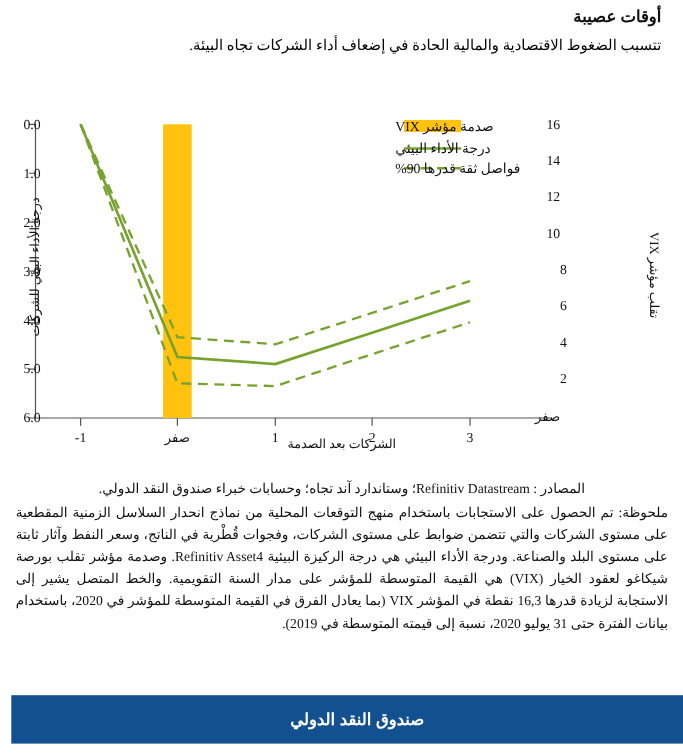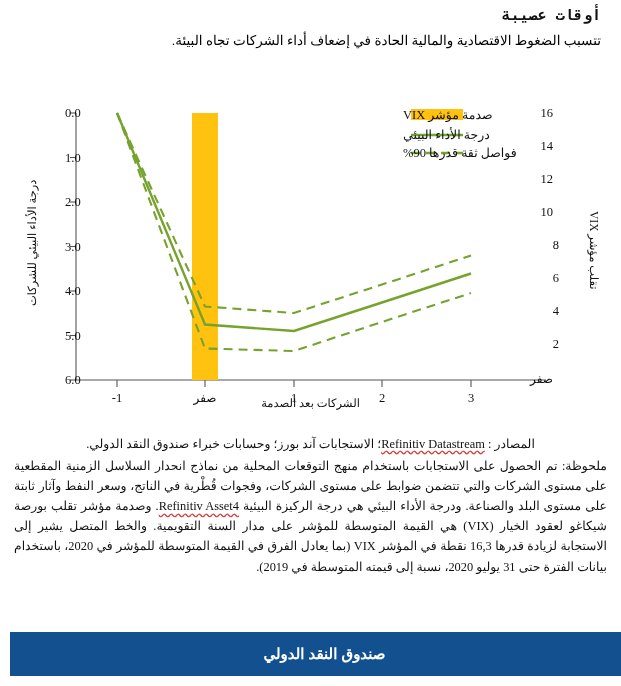--- a/index.html
+++ b/index.html
@@ -9,34 +9,34 @@
     font-family:"Liberation Serif", serif;
     color:#1a1a1a;
     position:relative;
     overflow:hidden;
   }
   .wrap{position:relative;width:621px;height:686px;}
 
   
   .title{
     position:absolute;right:20px;top:6px;
-    font-family:Liberation Mono, monospace;
+    font-family:Liberation Serif, serif;
     font-weight:bold;font-size:15px;color:#111;
     direction:rtl;text-align:left;
   }
   .subtitle{
     position:absolute;right:20px;top:32px;left:150px;
     font-family:"Liberation Serif", serif;
     font-size:13.5px;color:#000000;
     direction:rtl;text-align:right;
     line-height:1.35;
   }
 
   
-  .chart{position:absolute;left:0;top:95px;width:558px;height:330px;padding-left:44px;}
+  .chart{position:absolute;left:0;top:95px;width:558px;height:330px;}
   .chart svg{display:block;}
 
   .axis-label-left{
     position:absolute;left:24px;top:155px;
     width:16px;height:175px;
     font-family:"Liberation Serif", serif;
     font-size:11.5px;color:#111;
     direction:rtl;
     writing-mode:vertical-rl;
     transform:rotate(180deg);
@@ -65,21 +65,20 @@
   
   .notes{
     position:absolute;right:14px;left:14px;top:434px;
     direction:rtl;text-align:justify;
     font-family:"Liberation Serif", serif;
     font-size:12.4px;line-height:1.62;color:#111;
   }
   .notes p{margin:0 0 2px 0;}
   .src-line{text-align:center;}
   .squiggle{
-    text-decoration:underline;
     text-decoration-style:wavy;
     text-decoration-color:#d23b3b;
     text-underline-offset:2px;
   }
   .ltr{direction:ltr;unicode-bidi:embed;display:inline-block;}
 
   
   .footer{
     position:absolute;left:10px;top:632px;
     width:601px;height:44px;
@@ -173,21 +172,21 @@
         <text class="legend-txt" x="422" y="62" text-anchor="end" direction="rtl">فواصل ثقة قدرها 90%</text>
       </g>
     </svg>
   </div>
 
   <div class="axis-label-left">درجة الأداء البيئي للشركات</div>
   <div class="axis-label-right">تقلب مؤشر VIX</div>
   <div class="axis-label-x">الشركات بعد الصدمة</div>
 
   <div class="notes">
-    <p class="src-line"><span>المصادر : </span><span class="ltr squiggle">Refinitiv Datastream</span><span>؛ الاستجابات آند بورز؛ وحسابات خبراء صندوق النقد الدولي.</span></p>
+    <p class="src-line"><span>المصادر : </span><span class="ltr squiggle">Refinitiv Datastream</span><span>؛ وستاندارد آند تجاه؛ وحسابات خبراء صندوق النقد الدولي.</span></p>
     <p><span>ملحوظة: تم الحصول على الاستجابات باستخدام منهج التوقعات المحلية من نماذج انحدار السلاسل الزمنية المقطعية على مستوى الشركات والتي تتضمن ضوابط على مستوى الشركات، وفجوات قُطْرية في الناتج، وسعر النفط وآثار ثابتة على مستوى البلد والصناعة. ودرجة الأداء البيئي هي درجة الركيزة البيئية </span><span class="ltr squiggle">Refinitiv Asset4</span><span>. وصدمة مؤشر تقلب بورصة شيكاغو لعقود الخيار (VIX) هي القيمة المتوسطة للمؤشر على مدار السنة التقويمية. والخط المتصل يشير إلى الاستجابة لزيادة قدرها 16,3 نقطة في المؤشر VIX (بما يعادل الفرق في القيمة المتوسطة للمؤشر في 2020، باستخدام بيانات الفترة حتى 31 يوليو 2020، نسبة إلى قيمته المتوسطة في 2019).</span></p>
   </div>
 
   <div class="footer">
     <span>صندوق النقد الدولي</span>
   </div>
 
 </div>
 
 </body></html>

